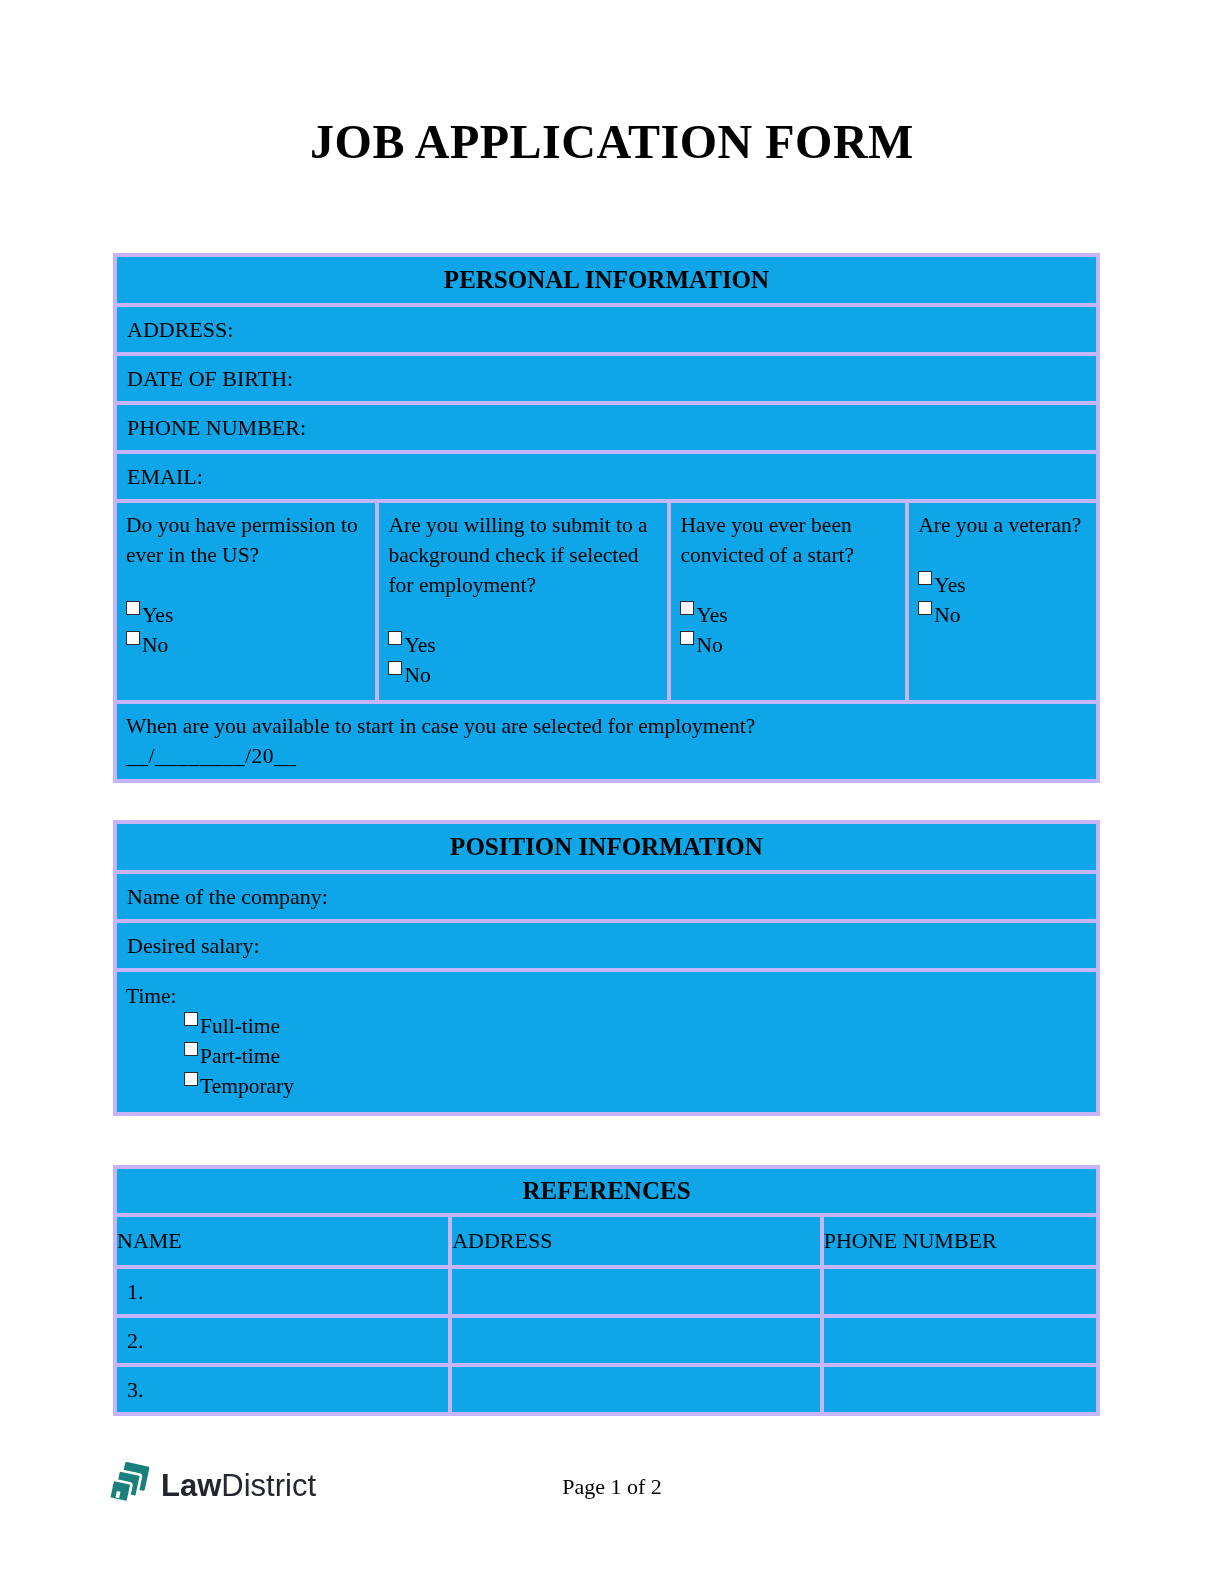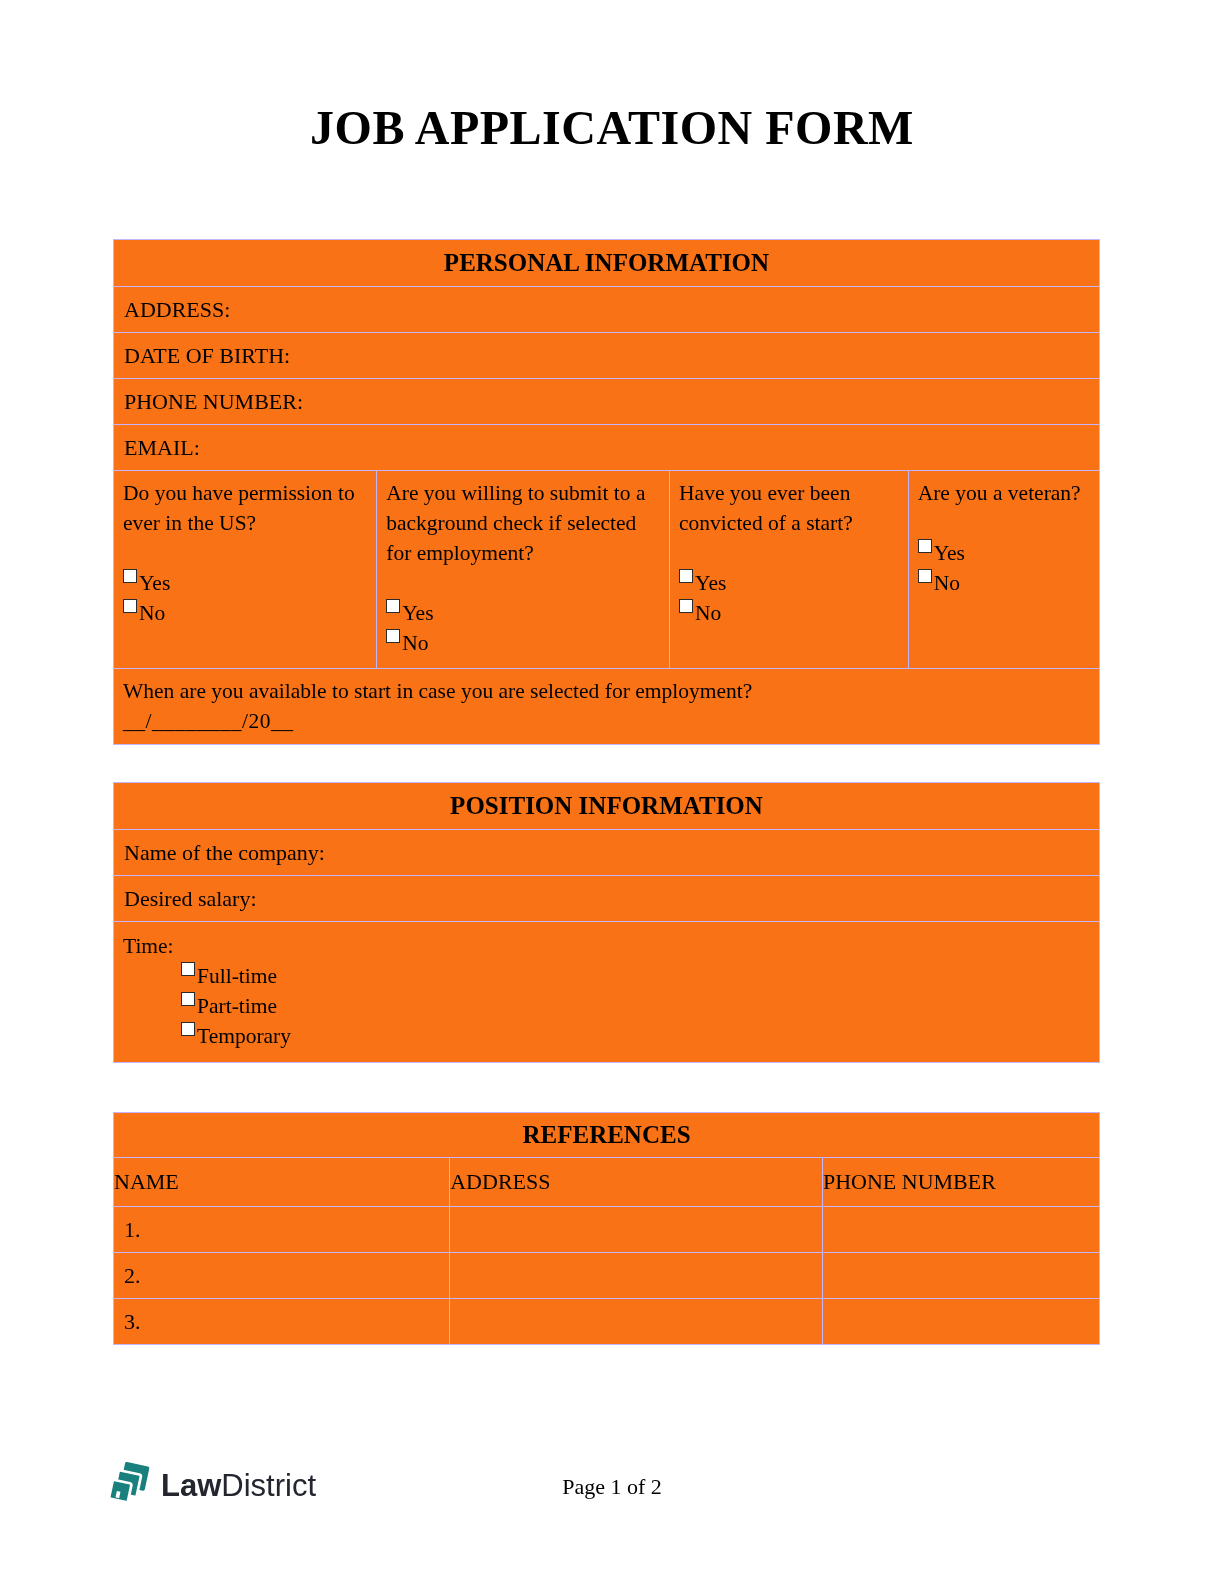--- a/index.html
+++ b/index.html
@@ -5,37 +5,37 @@
   html, body {
     margin: 0; padding: 0;
     width: 1224px; height: 1584px;
     background: #ffffff;
     font-family: "Liberation Serif", serif;
     color: #000000;
     position: relative;
     overflow: hidden;
   }
   .doc-title {
-    margin: 0;
+    margin: 14px;
     padding-top: 100px;
     text-align: center;
     font-size: 48px;
     font-weight: 700;
     line-height: 1.15;
     letter-spacing: 0.5px;
   }
   table.tbl {
     border-collapse: collapse;
     width: 987px;
     margin-left: 113px;
     table-layout: fixed;
   }
   .tbl td, .tbl th {
-    border: 1px solid #c4b5fd;
-    background: #f97316;
+    border: 4px solid #c4b5fd;
+    background: #0ea5e9;
   }
   .t1 { margin-top: 84px; }
   .t2 { margin-top: 37px; padding-left: 28px; }
   .t3 { margin-top: 49px; }
   .section-header {
     text-align: center;
     font-weight: 700;
     font-size: 25px;
     height: 46px;
     vertical-align: middle;

